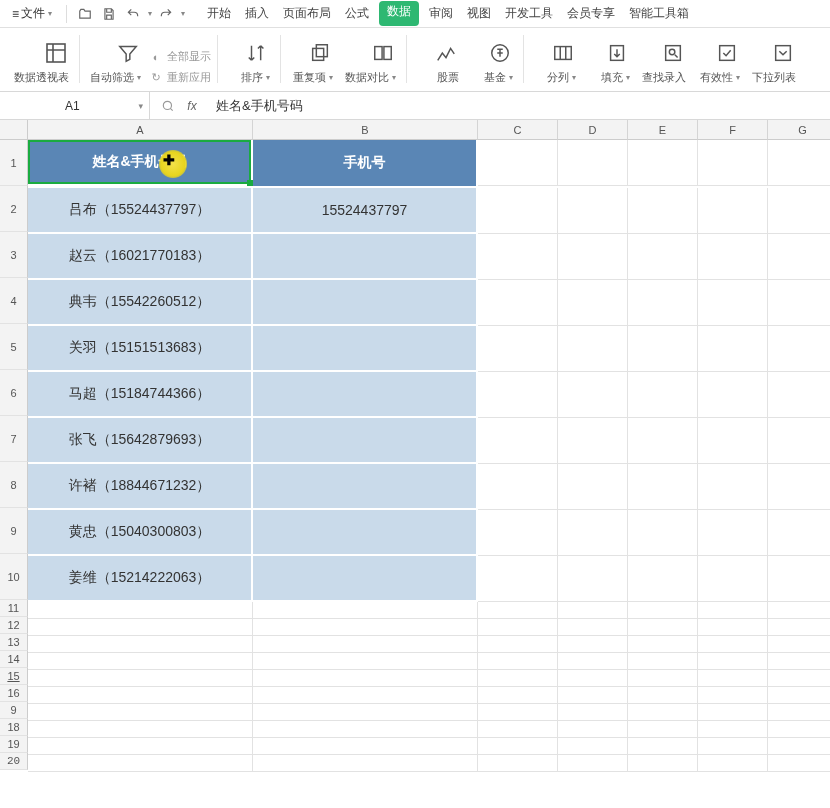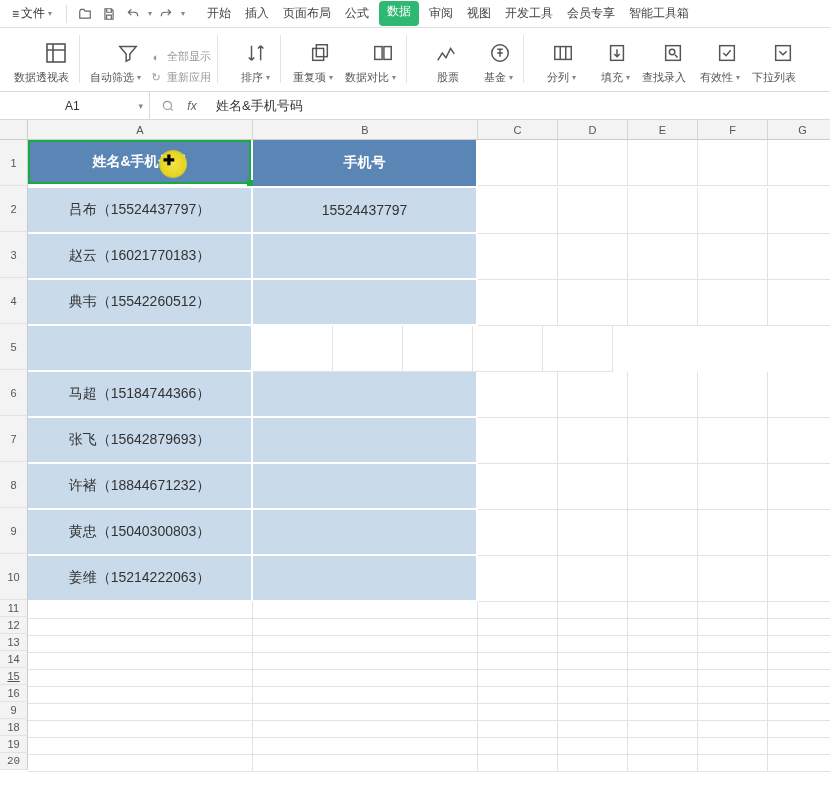--- a/index.html
+++ b/index.html
@@ -334,20 +334,21 @@
       <div class="row">
         <div class="cell tdcell" style="width: 225px; height: 46px;">典韦（15542260512）</div>
         <div class="cell tdcell" style="width: 225px; height: 46px;"></div>
         <div class="cell " style="width: 80px; height: 46px;"></div>
         <div class="cell " style="width: 70px; height: 46px;"></div>
         <div class="cell " style="width: 70px; height: 46px;"></div>
         <div class="cell " style="width: 70px; height: 46px;"></div>
         <div class="cell " style="width: 70px; height: 46px;"></div>
       </div>
       <div class="row">
+        <div class="cell tdcell" style="width: 225px; height: 46px;">关羽（15151513683）</div>
         <div class="cell tdcell" style="width: 225px; height: 46px;"></div>
         <div class="cell " style="width: 80px; height: 46px;"></div>
         <div class="cell " style="width: 70px; height: 46px;"></div>
         <div class="cell " style="width: 70px; height: 46px;"></div>
         <div class="cell " style="width: 70px; height: 46px;"></div>
         <div class="cell " style="width: 70px; height: 46px;"></div>
       </div>
       <div class="row">
         <div class="cell tdcell" style="width: 225px; height: 46px;">马超（15184744366）</div>
         <div class="cell tdcell" style="width: 225px; height: 46px;"></div>

